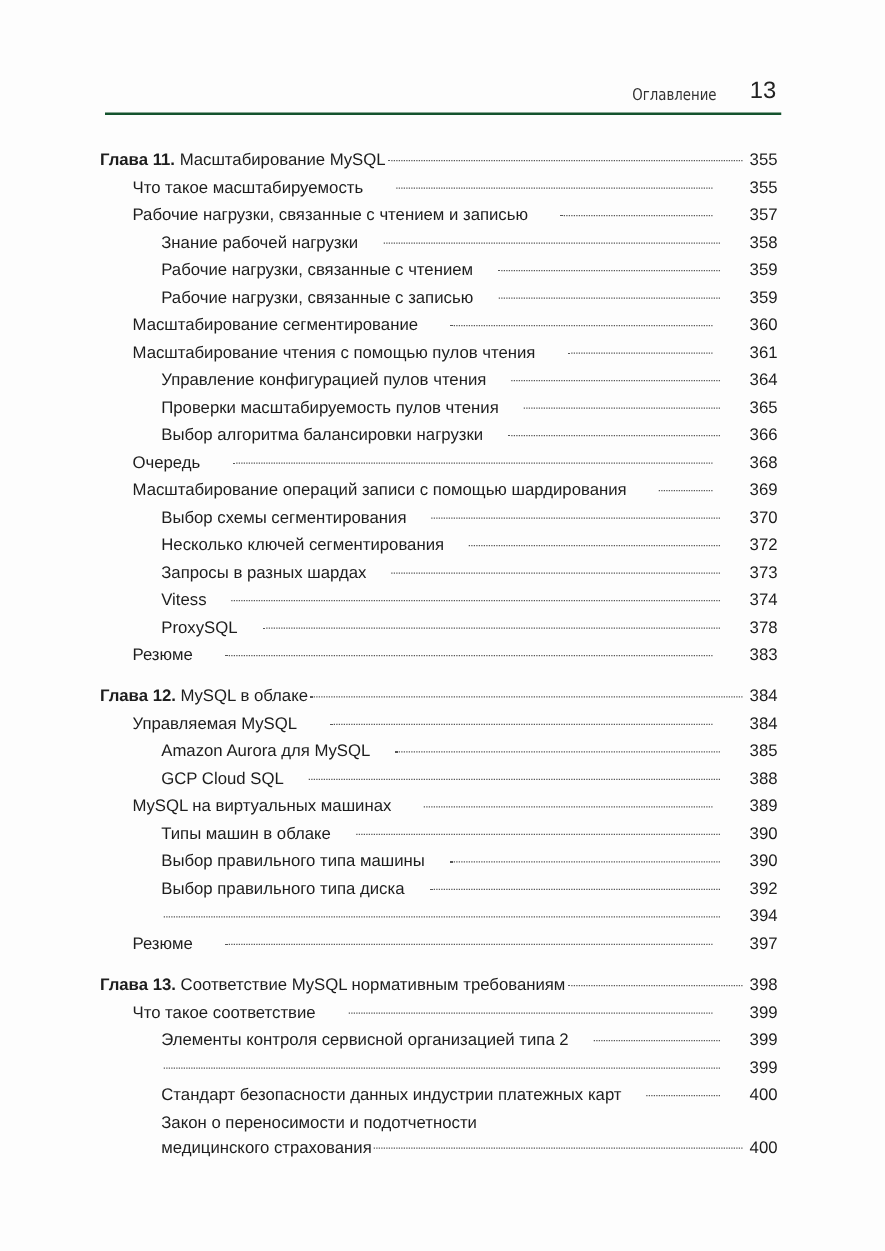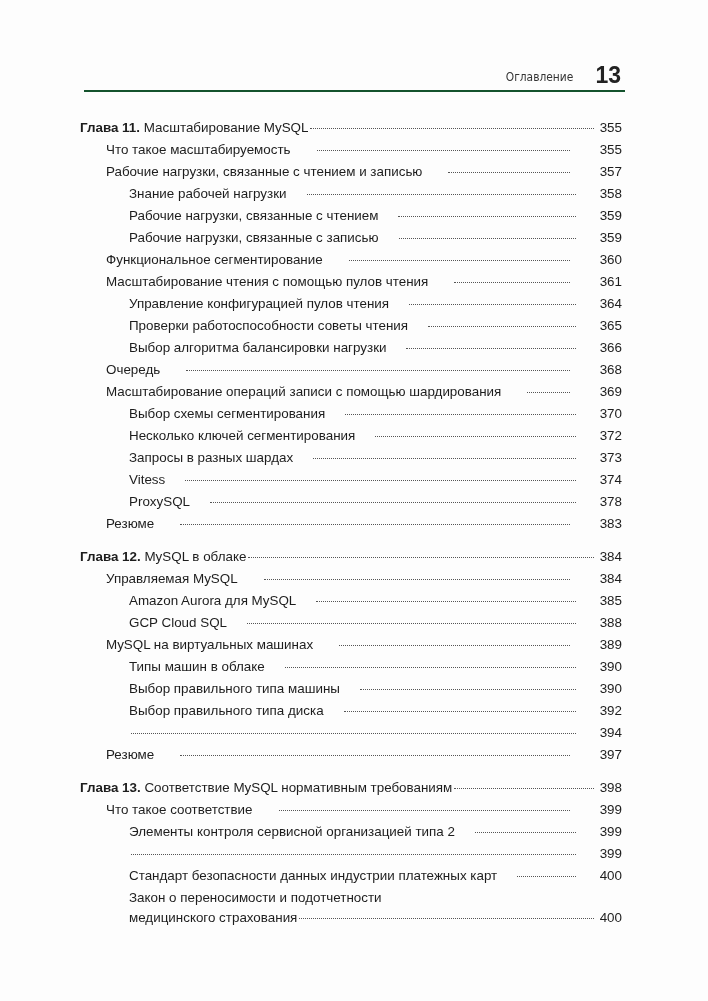--- a/index.html
+++ b/index.html
@@ -10,21 +10,21 @@
   }
   .header {
     position: absolute; left: 84px; top: 60px; width: 541px; height: 30px;
     border-bottom: 2px solid #14532d;
   }
   .header .running {
     position: absolute; right: 52px; top: 9px; font-size: 13px; color: #333;
     font-family: "DejaVu Sans", sans-serif; transform: scaleX(0.82); transform-origin: right center;
   }
   .header .pagenum {
-    position: absolute; right: 4px; top: 2px; font-size: 23px; font-weight: bold; color: #222; text-align: right;
+    position: absolute; right: 4px; top: 2px; font-size: 19px; font-weight: normal; color: #222; text-align: right;
   }
   .toc { position: absolute; left: 80px; top: 117px; width: 542px; }
   .chapter { margin-bottom: 11px; }
   .entry {
     display: flex; align-items: baseline; height: 22px; font-size: 13.4px; line-height: 22px;
     color: #1d1d1d;
   }
   .entry.lvl0 { padding-left: 0; }
   .entry.lvl1 { padding-left: 26px; gap: 24px; }
   .entry.lvl2 { padding-left: 49px; gap: 18px; }
@@ -71,36 +71,36 @@
         <span class="title">Рабочие нагрузки, связанные с чтением</span>
         <span class="dots"></span>
         <span class="page">359</span>
       </div>
       <div class="entry lvl2">
         <span class="title">Рабочие нагрузки, связанные с записью</span>
         <span class="dots"></span>
         <span class="page">359</span>
       </div>
       <div class="entry lvl1">
-        <span class="title">Функциональное сегментирование</span>
+        <span class="title">Масштабирование сегментирование</span>
         <span class="dots"></span>
         <span class="page">360</span>
       </div>
       <div class="entry lvl1">
         <span class="title">Масштабирование чтения с помощью пулов чтения</span>
         <span class="dots"></span>
         <span class="page">361</span>
       </div>
       <div class="entry lvl2">
         <span class="title">Управление конфигурацией пулов чтения</span>
         <span class="dots"></span>
         <span class="page">364</span>
       </div>
       <div class="entry lvl2">
-        <span class="title">Проверки работоспособности советы чтения</span>
+        <span class="title">Проверки масштабируемость пулов чтения</span>
         <span class="dots"></span>
         <span class="page">365</span>
       </div>
       <div class="entry lvl2">
         <span class="title">Выбор алгоритма балансировки нагрузки</span>
         <span class="dots"></span>
         <span class="page">366</span>
       </div>
       <div class="entry lvl1">
         <span class="title">Очередь</span>

